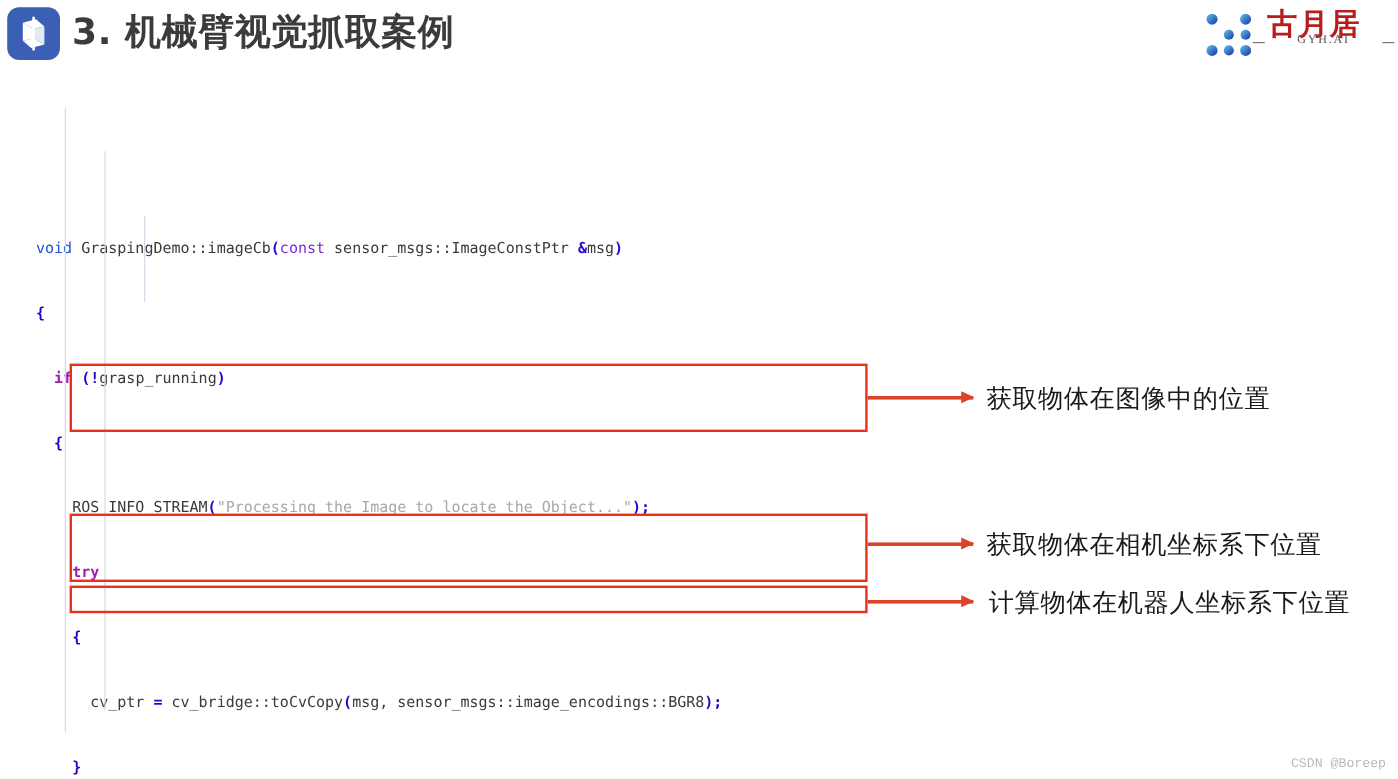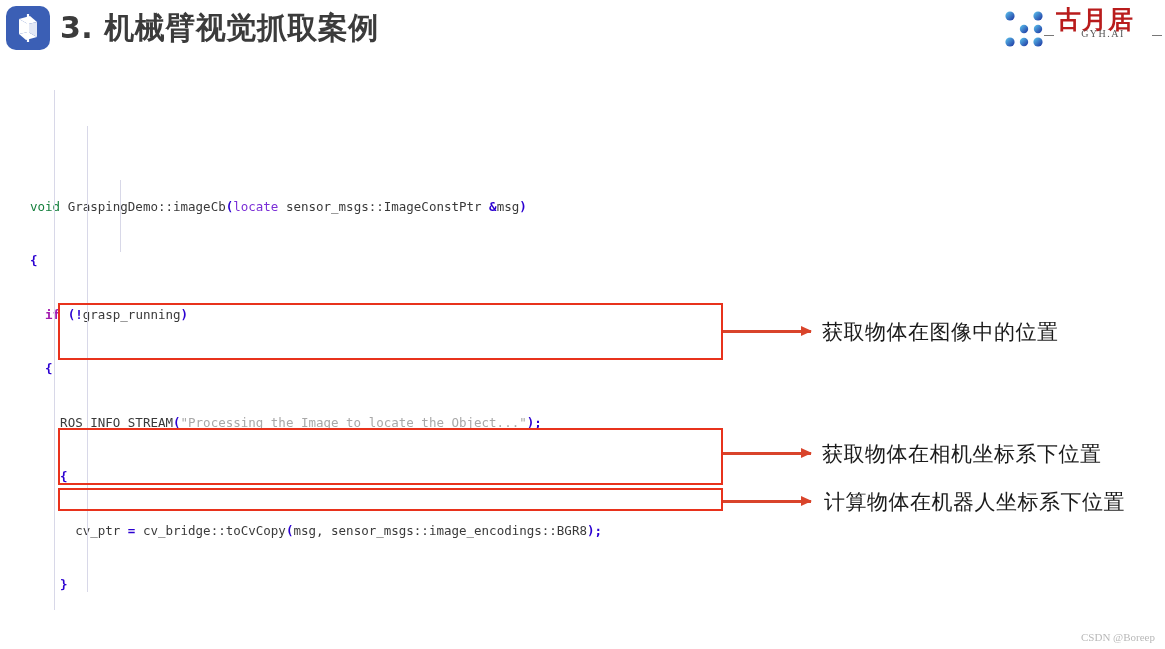--- a/index.html
+++ b/index.html
@@ -99,21 +99,21 @@
     font-family: "DejaVu Sans Mono", monospace;
     font-size: 12.5px;
     line-height: 18px;
     color: #3a3a3a;
     white-space: pre;
   }
   .code .ln { height: 18px; white-space: pre; }
 
   
   .kw   { color: #a21caf; font-weight: bold; }   
-  .ty   { color: #15803d; text-align: right; }                       
+  .ty   { color: #1d4ed8; text-align: right; }                       
   .pu   { color: #7b2fd6; }                       
   .id   { color: #3a3a3a; }
   .str  { color: #a8a8a8; }
   .op   { color: #2b00d1; font-weight: bold; }
 
   
   .guide {
     position: absolute;
     width: 1px;
     background: #d8d8e8;
@@ -152,21 +152,21 @@
     color: #1a1a1a;
     white-space: nowrap;
     letter-spacing: 0.5px;
   }
 
   
   .watermark {
     position: absolute;
     right: 10px;
     bottom: 6px;
-    font-family: Liberation Serif, serif;
+    font-family: Liberation Mono, monospace;
     font-size: 11px;
     color: #b9b9b9;
     white-space: nowrap;
   }
 </style>
 </head>
 <body>
 
 <div id="slide">
 
@@ -216,25 +216,26 @@
       <div class="brand-sub">GYH.AI</div>
     </div>
   </div>
 
   <div class="code">
     
     <div class="guide" style="left:24px; top:18px;  height:520px;"></div>
     <div class="guide" style="left:57px; top:54px;  height:466px;"></div>
     <div class="guide" style="left:90px; top:108px; height:72px;"></div>
 
-    <div class="ln"><span class="ty">void</span> <span class="id">GraspingDemo::imageCb</span><span class="op">(</span><span class="pu">locate</span> <span class="id">sensor_msgs::ImageConstPtr</span> <span class="op">&amp;</span><span class="id">msg</span><span class="op">)</span></div>
+    <div class="ln"><span class="ty">void</span> <span class="id">GraspingDemo::imageCb</span><span class="op">(</span><span class="pu">const</span> <span class="id">sensor_msgs::ImageConstPtr</span> <span class="op">&amp;</span><span class="id">msg</span><span class="op">)</span></div>
     <div class="ln"><span class="op">{</span></div>
     <div class="ln">  <span class="kw">if</span> <span class="op">(!</span><span class="id">grasp_running</span><span class="op">)</span></div>
     <div class="ln">  <span class="op">{</span></div>
     <div class="ln">    <span class="id">ROS_INFO_STREAM</span><span class="op">(</span><span class="str">"Processing the Image to locate the Object..."</span><span class="op">);</span></div>
+    <div class="ln">    <span class="kw">try</span></div>
     <div class="ln">    <span class="op">{</span></div>
     <div class="ln">      <span class="id">cv_ptr</span> <span class="op">=</span> <span class="id">cv_bridge::toCvCopy</span><span class="op">(</span><span class="id">msg, sensor_msgs::image_encodings::BGR8</span><span class="op">);</span></div>
     <div class="ln">    <span class="op">}</span></div>
     
     
     
     
     
     
     

